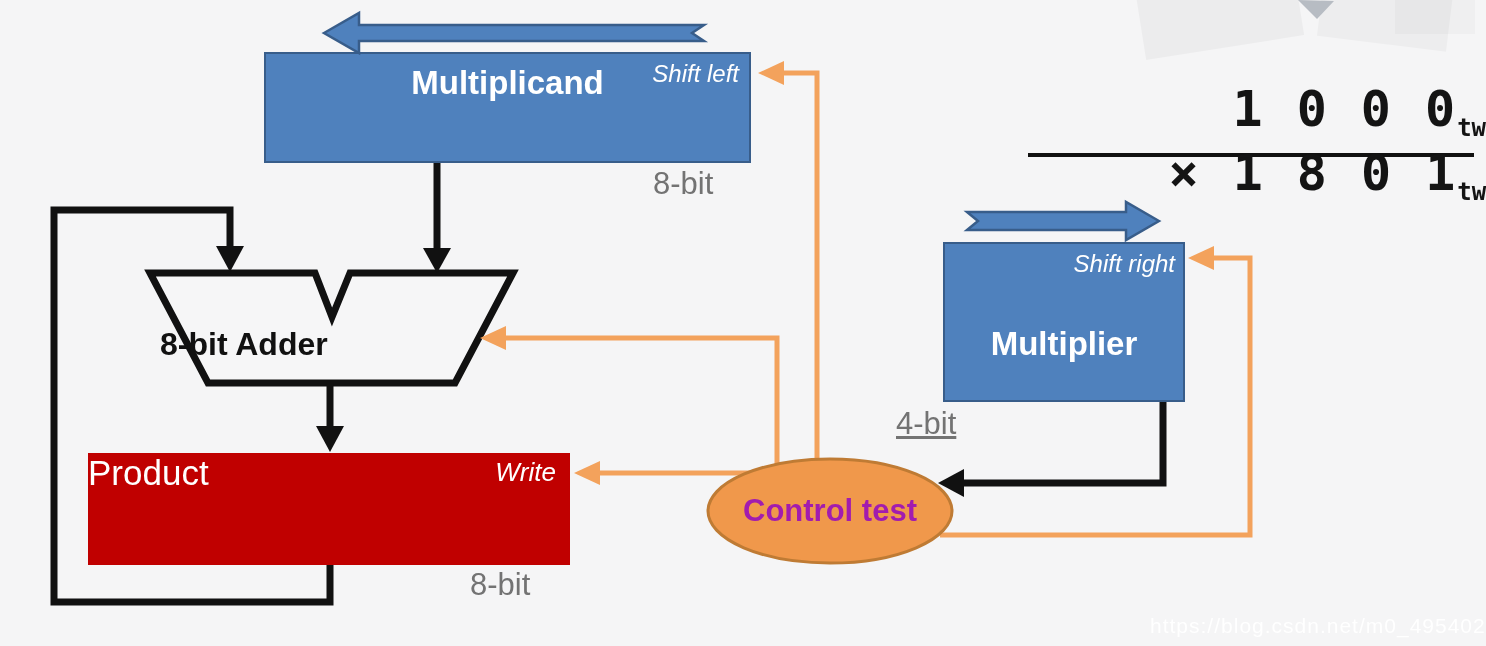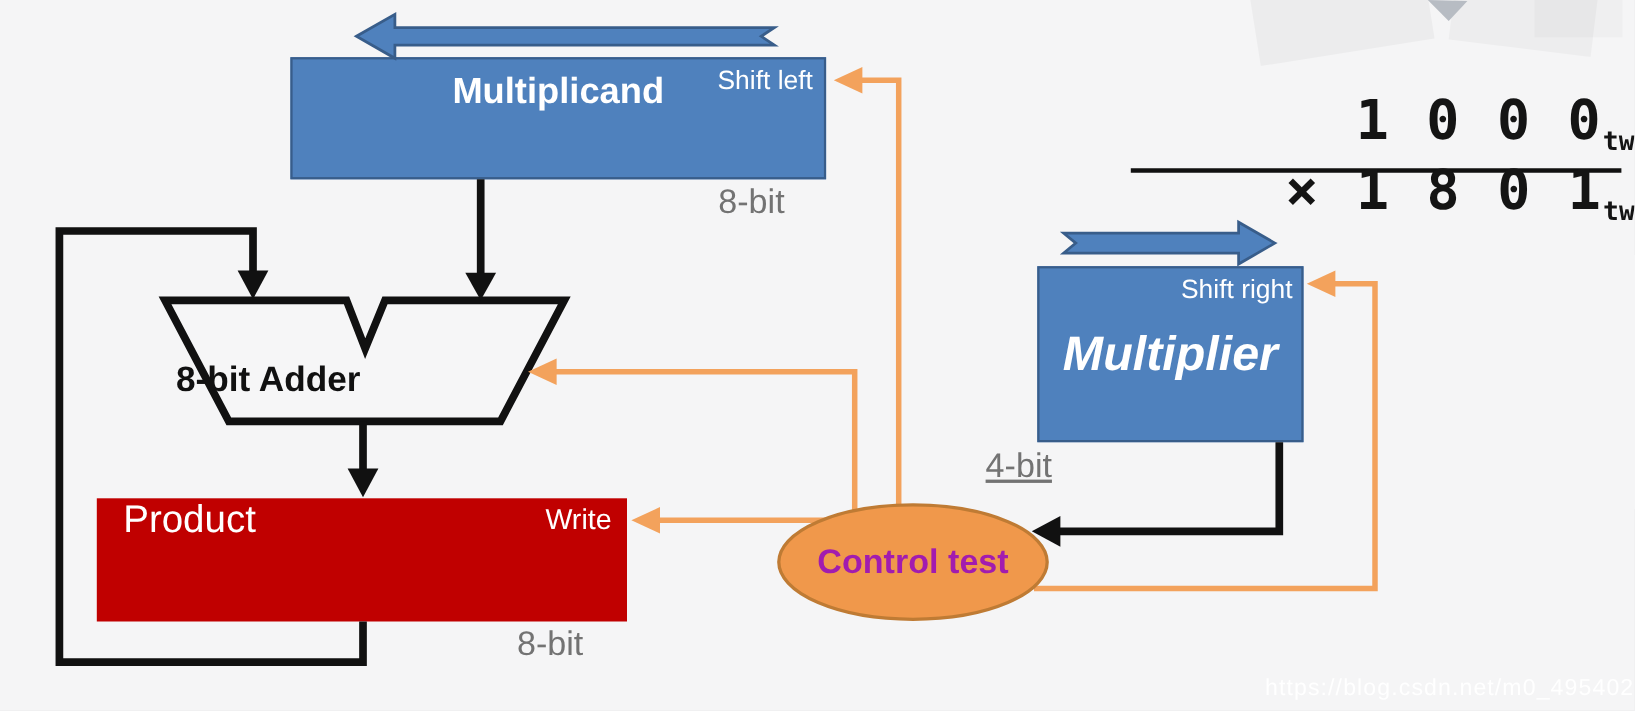--- a/index.html
+++ b/index.html
@@ -23,36 +23,37 @@
     background:#4f81bd;
     border:2px solid #385d8a;
     color:#ffffff;
   }
   .reg .reg-label{
     display:block;text-align:center;
     font-weight:bold;
   }
   .signal{
     position:absolute;
+    font-style:italic;
     color:#ffffff;
     white-space:nowrap;
   }
   #multiplicand-box{left:264px;top:52px;width:487px;height:111px;}
   #multiplicand-box .reg-label{margin-top:10px;font-size:33px;}
   #multiplicand-box .signal{top:6px;right:10px;font-size:24px;}
 
   #multiplier-box{left:943px;top:242px;width:242px;height:160px;}
-  #multiplier-box .reg-label{margin-top:53px;font-size:44px;font-style:italic;}
+  #multiplier-box .reg-label{margin-top:81px;font-size:33px;}
   #multiplier-box .signal{top:6px;right:8px;font-size:24px;}
 
   #product-box{
     left:88px;top:453px;width:482px;height:112px;
     background:#c00000;border:none;color:#fff;position:absolute;
   }
-  #product-box .reg-label{margin-top:9px;font-size:35px;padding-left:24px;}
+  #product-box .reg-label{margin-top:9px;font-size:35px;}
   #product-box .signal{top:4px;right:14px;font-size:26px;}
 
   
   .bitlabel{
     position:absolute;z-index:3;
     font-size:31px;color:#737373;white-space:nowrap;
   }
   #adder-label{
     position:absolute;z-index:3;
     left:160px;top:326px;width:350px;

